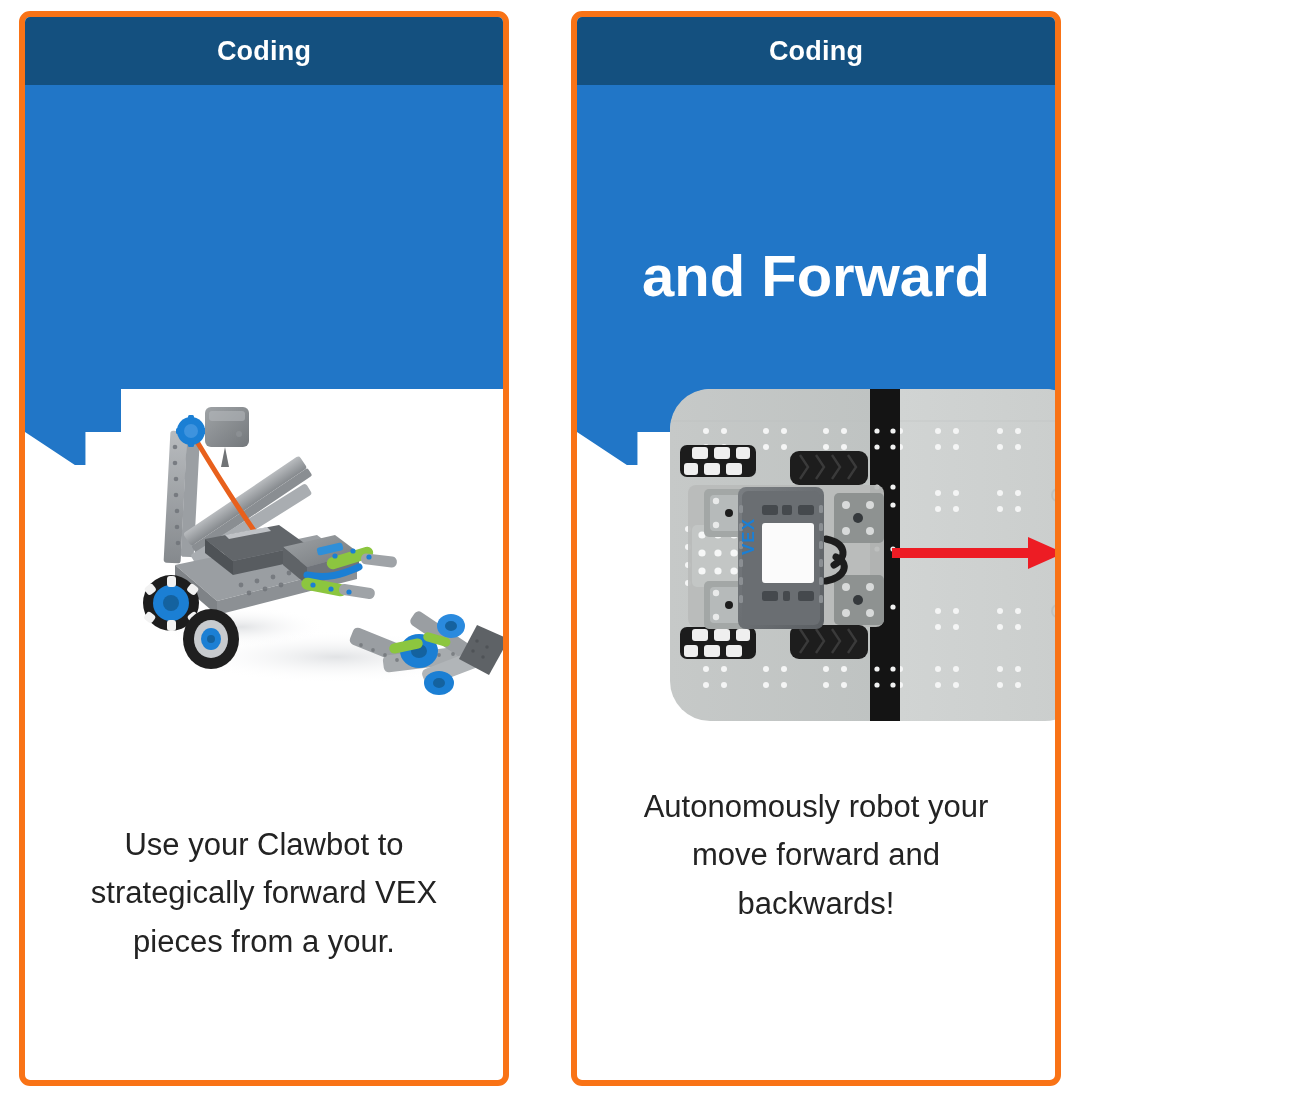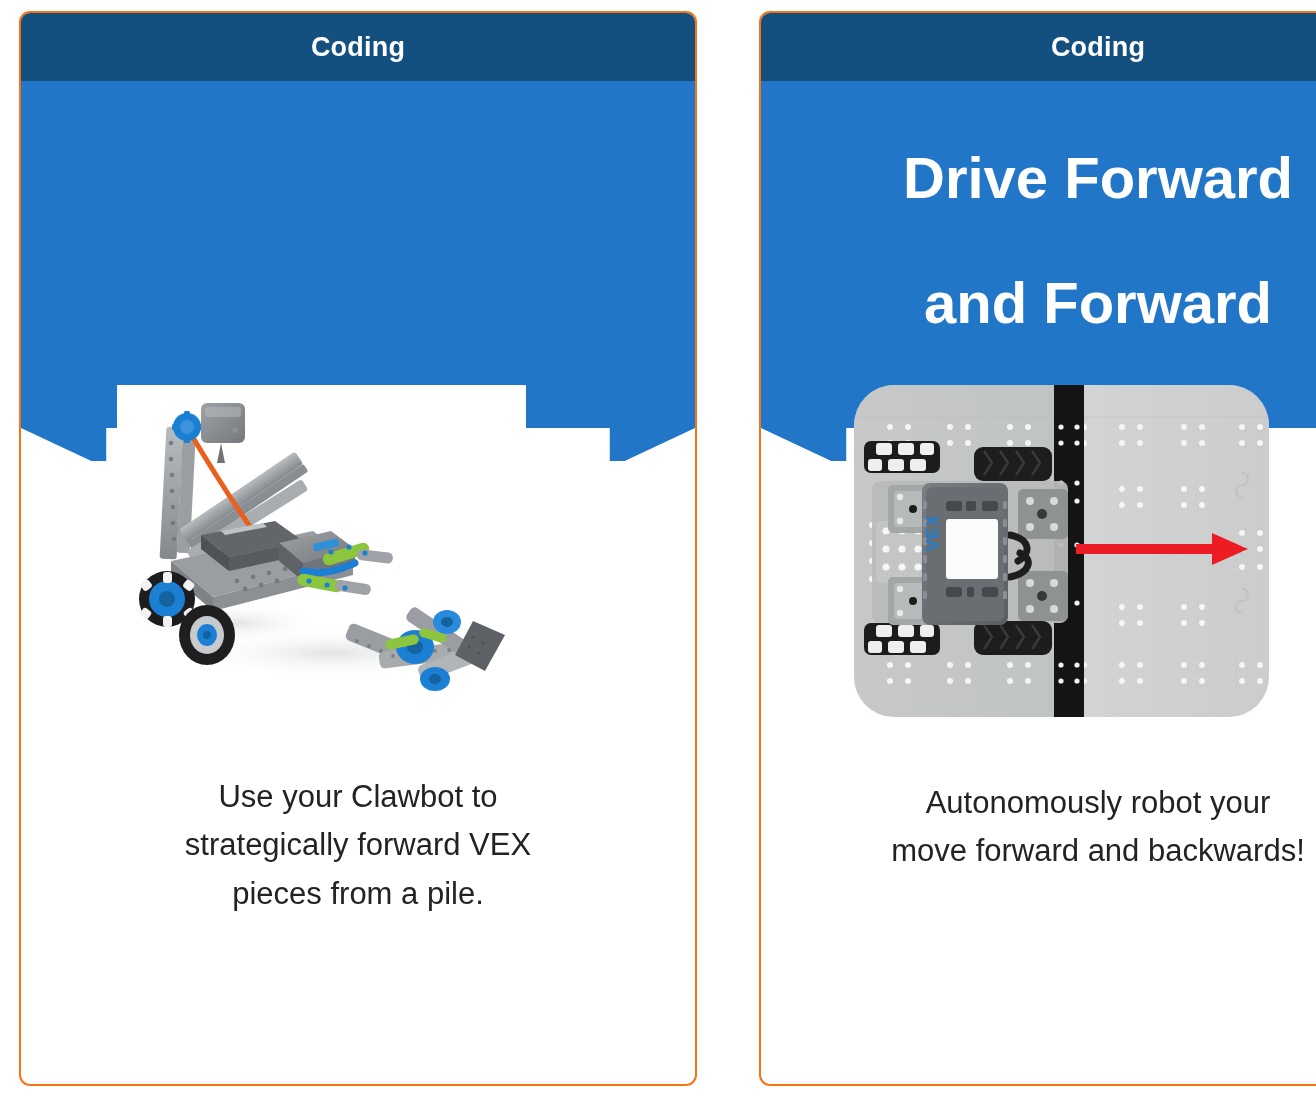--- a/index.html
+++ b/index.html
@@ -21,24 +21,24 @@
     display: flex;
     align-items: flex-start;
     gap: 62px;
     padding: 11px 0 0 19px;
     box-sizing: border-box;
   }
 
   
   .card {
     position: relative;
-    width: 678px;
+    width: 490px;
     height: 1075px;
     background: #ffffff;
-    border: 2px solid #f97316;
+    border: 6px solid #f97316;
     border-radius: 11px;
     box-sizing: border-box;
     overflow: hidden;
     flex: 0 0 auto;
   }
 
   
   .card-header {
     position: absolute;
     top: 0; left: 0; right: 0;
@@ -106,21 +106,21 @@
   .art {
     position: absolute;
     inset: 0;
   }
   .art svg { display: block; width: 100%; height: 100%; }
 
   
   .card-desc {
     position: absolute;
     left: 0; right: 0;
-    top: 760px;
+    top: 804px;
     padding: 0 58px;
     text-align: center;
     color: #232323;
     font-size: 31px;
     line-height: 1.56;
     box-sizing: border-box;
   }
   .card.two .card-desc { padding: 0 40px; top: 766px; }
 </style>
 </head>
@@ -310,39 +310,39 @@
                 <circle cx="352" cy="262" r="1.8"></circle>
             </g>
           </g>
         </svg>
       </div>
     </div>
 
     <div class="card-desc">
       <div>Use your Clawbot to</div>
       <div>strategically forward VEX</div>
-      <div>pieces from a pile.</div>
+      <div>pieces from a your.</div>
     </div>
   </div>
 
   <div class="card two">
 
     <div class="card-header">
       <span class="card-header-label">Coding</span>
     </div>
 
     <div class="banner">
       <svg viewBox="0 0 601 380" preserveAspectRatio="none" aria-hidden="true">
         <path d="M0,0 H601 V347 L601,347 L525,387 L525,347 L76,347 L76,387 L0,347 Z" fill="#2176c7"></path>
       </svg>
     </div>
 
     <div class="banner-title">
       <span>
-        <span>Drive Forward</span><br>
+        <br>
         <span>and Forward</span>
       </span>
     </div>
 
     <div class="image-plate">
       <div class="art">
         <svg viewBox="0 0 415 332" aria-hidden="true">
           <defs>
             <clipPath id="plateClip">
               <rect x="0" y="0" width="415" height="332" rx="40" ry="40"></rect>

